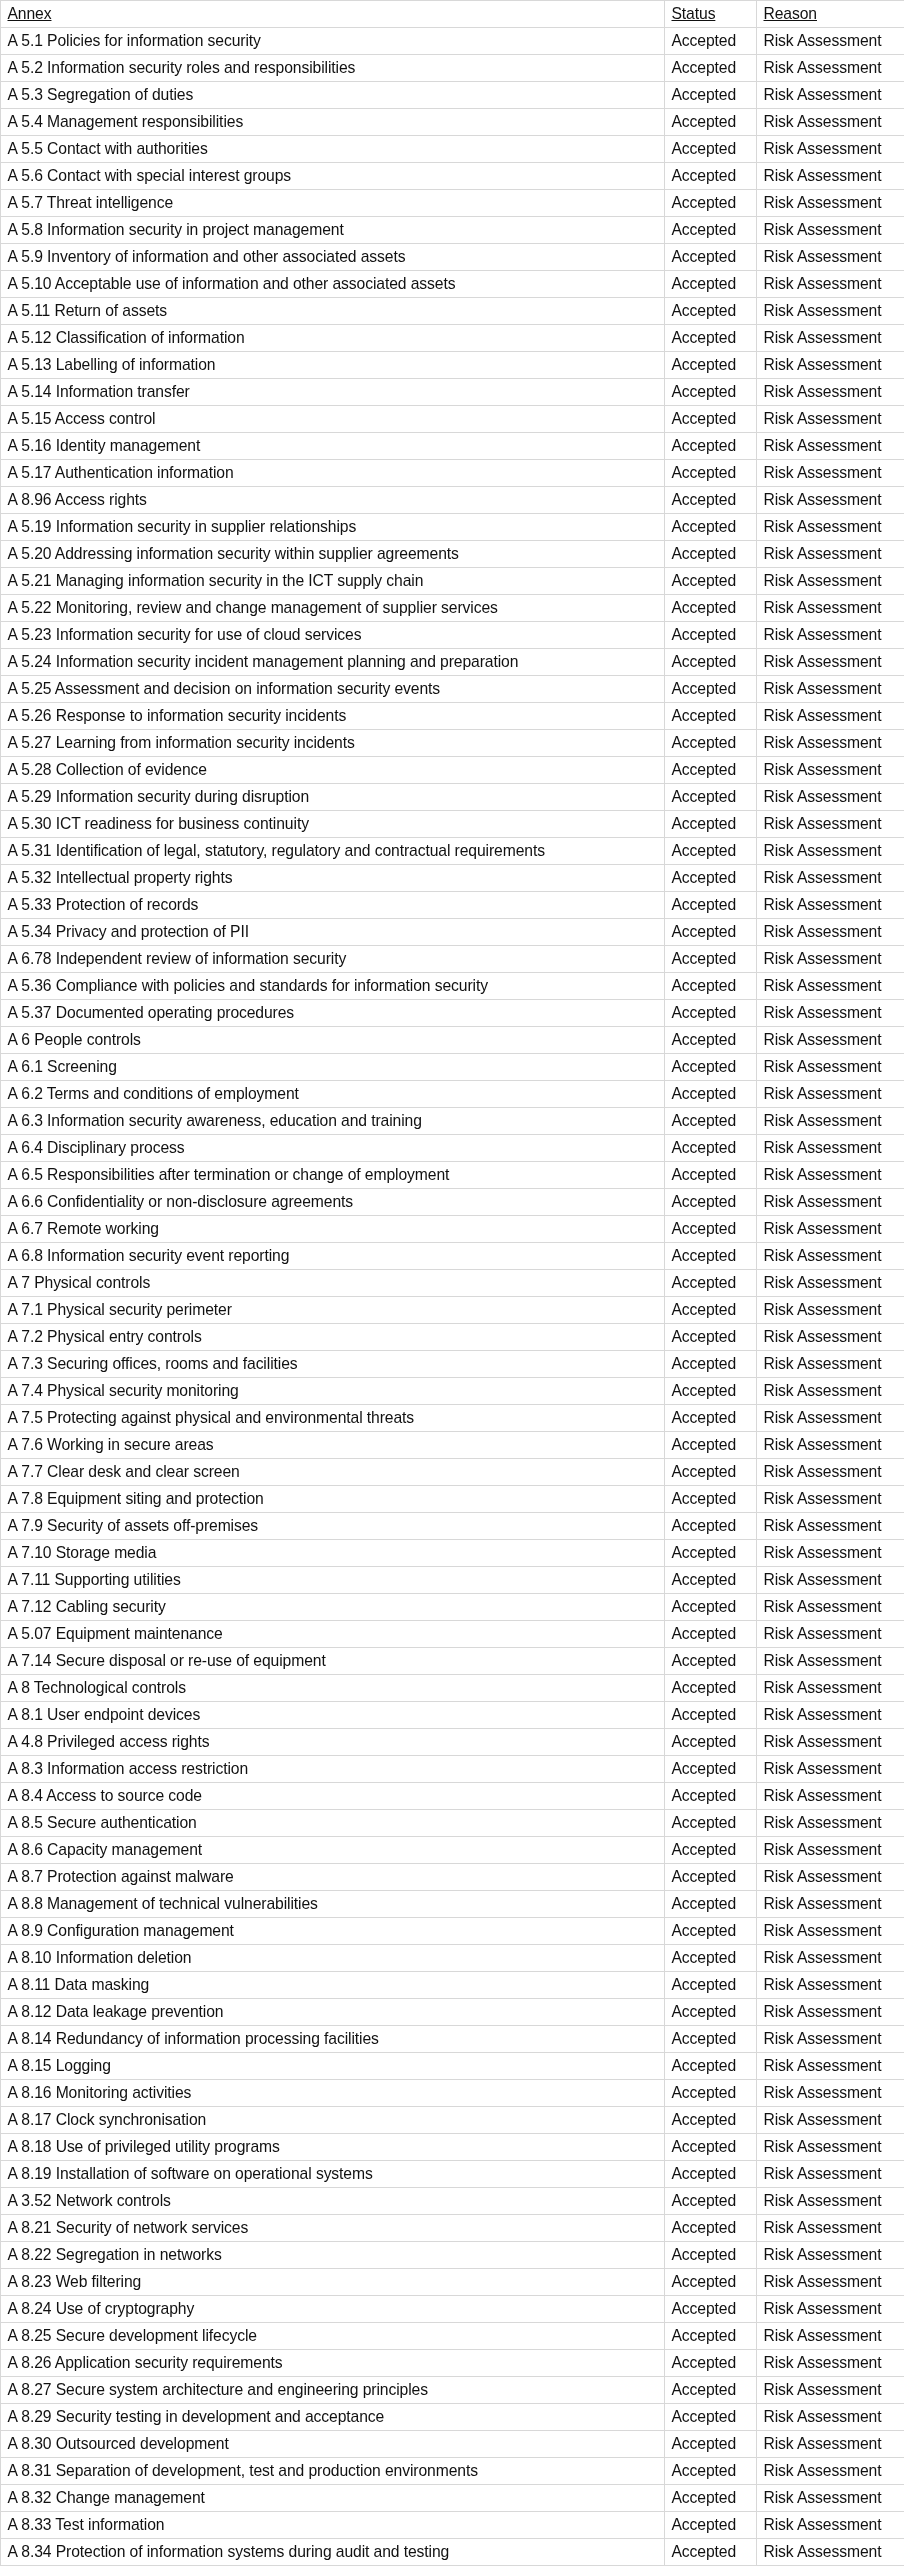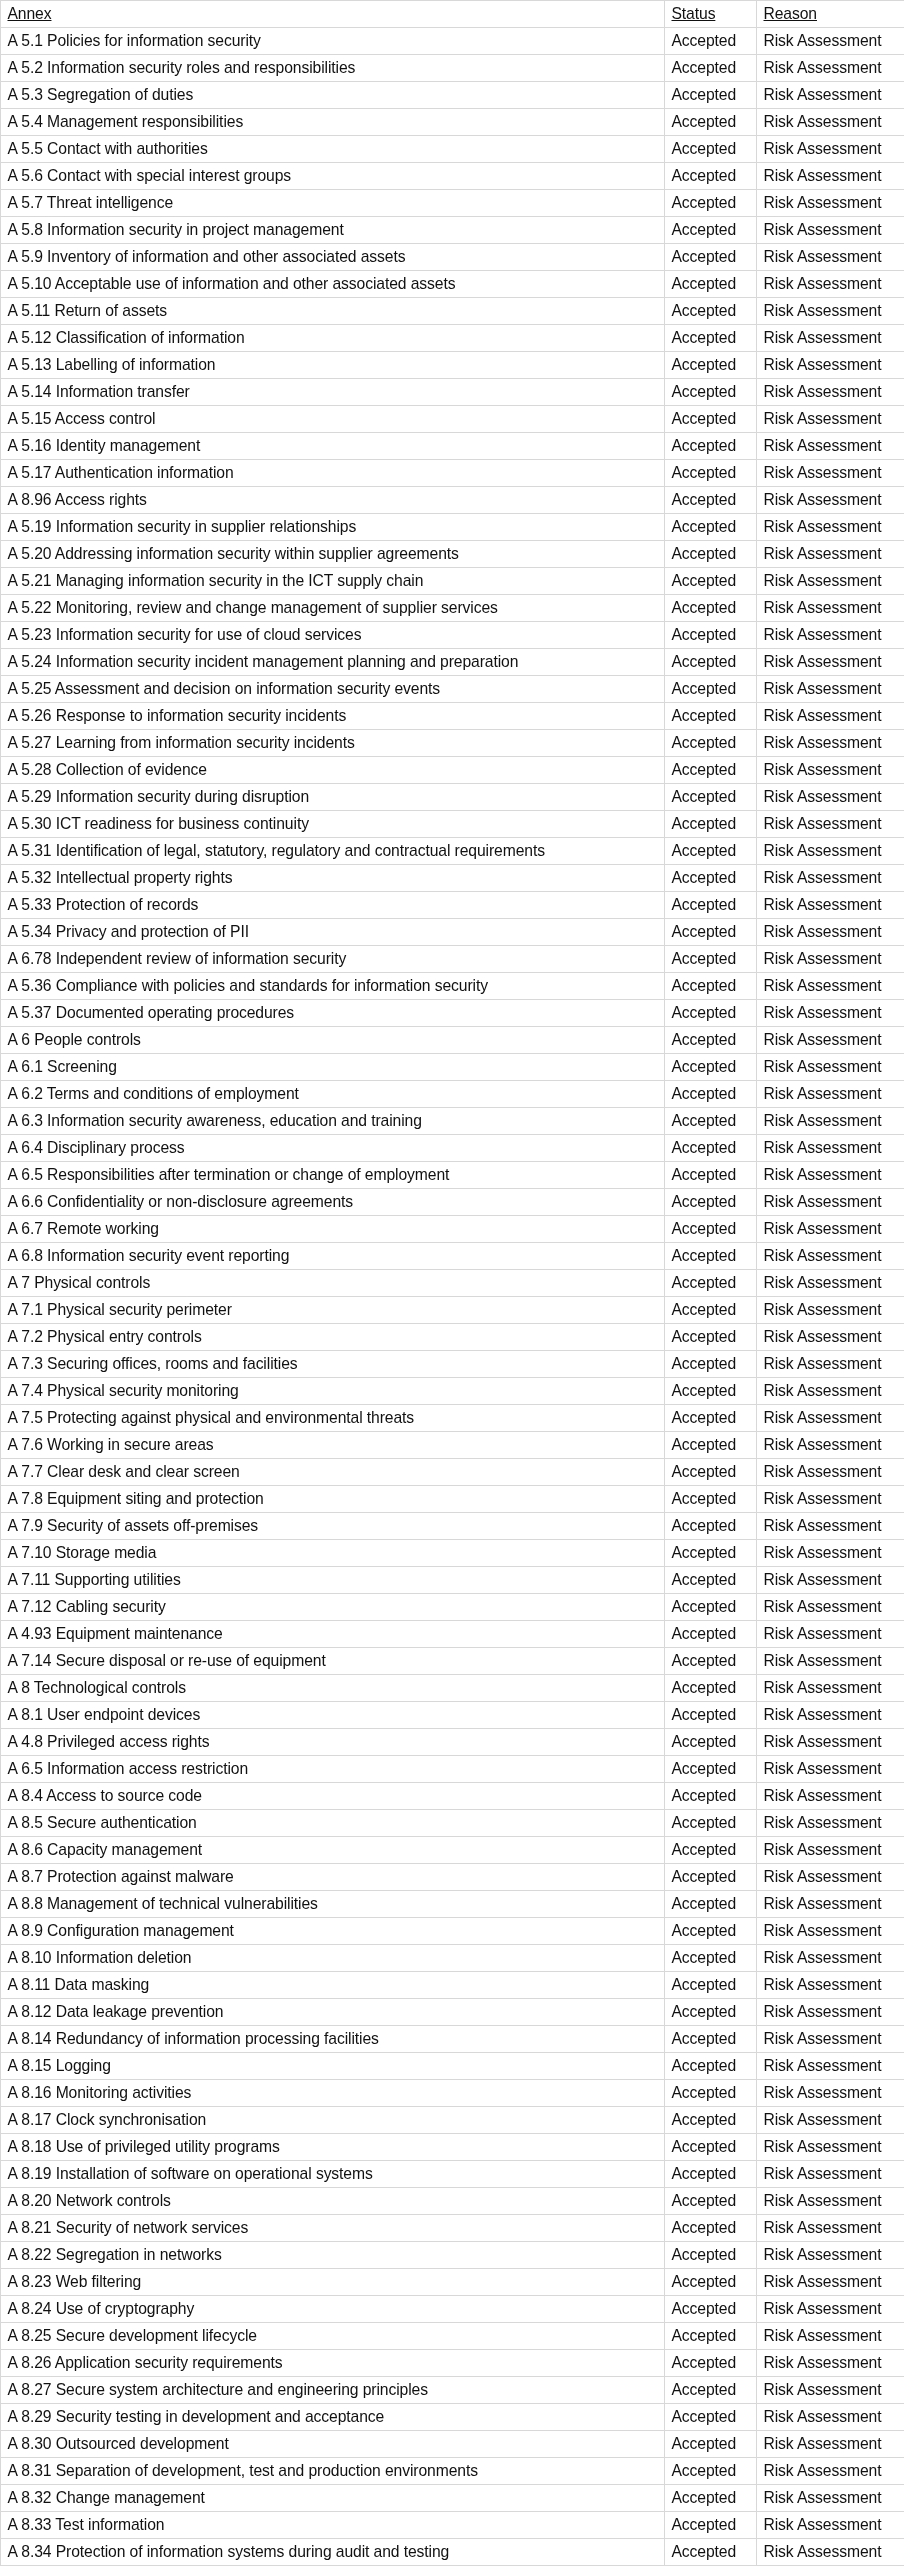--- a/index.html
+++ b/index.html
@@ -404,21 +404,21 @@
     <td>Risk Assessment</td>
   </tr>
 
   <tr>
     <td>A 7.12 Cabling security</td>
     <td>Accepted</td>
     <td>Risk Assessment</td>
   </tr>
 
   <tr>
-    <td>A 4.93 Equipment maintenance</td>
+    <td>A 5.07 Equipment maintenance</td>
     <td>Accepted</td>
     <td>Risk Assessment</td>
   </tr>
 
   <tr>
     <td>A 7.14 Secure disposal or re-use of equipment</td>
     <td>Accepted</td>
     <td>Risk Assessment</td>
   </tr>
 
@@ -434,21 +434,21 @@
     <td>Risk Assessment</td>
   </tr>
 
   <tr>
     <td>A 4.8 Privileged access rights</td>
     <td>Accepted</td>
     <td>Risk Assessment</td>
   </tr>
 
   <tr>
-    <td>A 6.5 Information access restriction</td>
+    <td>A 8.3 Information access restriction</td>
     <td>Accepted</td>
     <td>Risk Assessment</td>
   </tr>
 
   <tr>
     <td>A 8.4 Access to source code</td>
     <td>Accepted</td>
     <td>Risk Assessment</td>
   </tr>
 
@@ -531,21 +531,21 @@
     <td>Risk Assessment</td>
   </tr>
 
   <tr>
     <td>A 8.19 Installation of software on operational systems</td>
     <td>Accepted</td>
     <td>Risk Assessment</td>
   </tr>
 
   <tr>
-    <td>A 8.20 Network controls</td>
+    <td>A 3.52 Network controls</td>
     <td>Accepted</td>
     <td>Risk Assessment</td>
   </tr>
 
   <tr>
     <td>A 8.21 Security of network services</td>
     <td>Accepted</td>
     <td>Risk Assessment</td>
   </tr>
 

